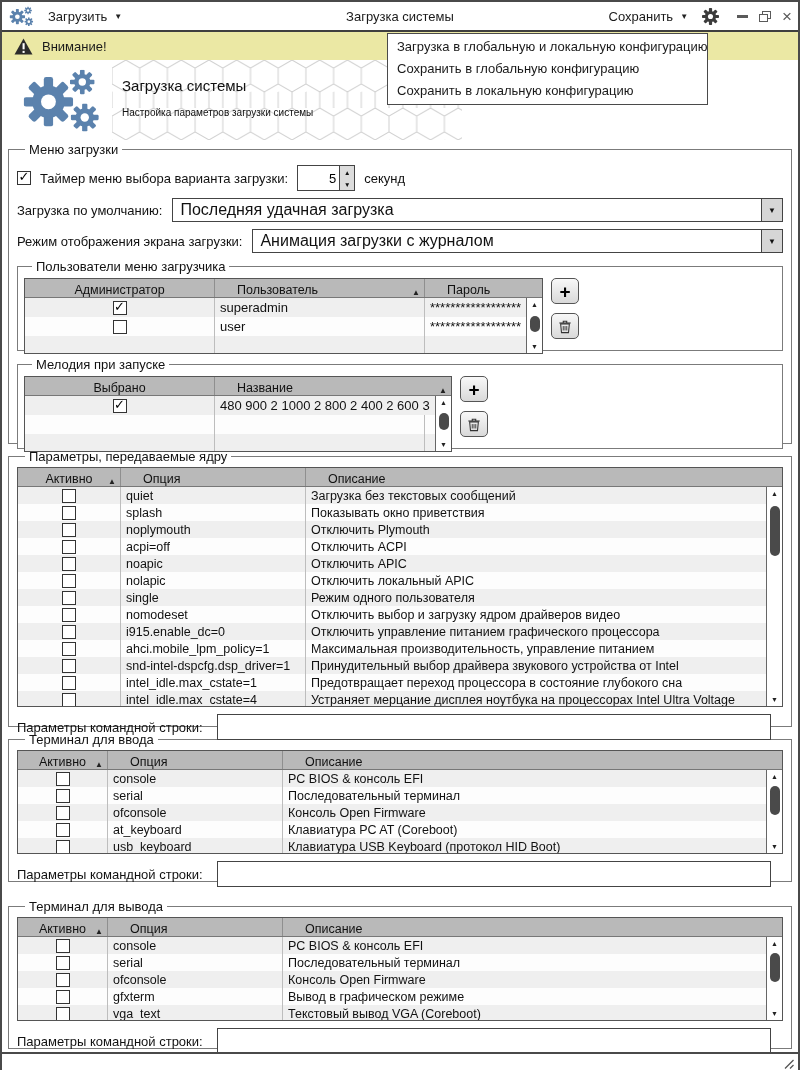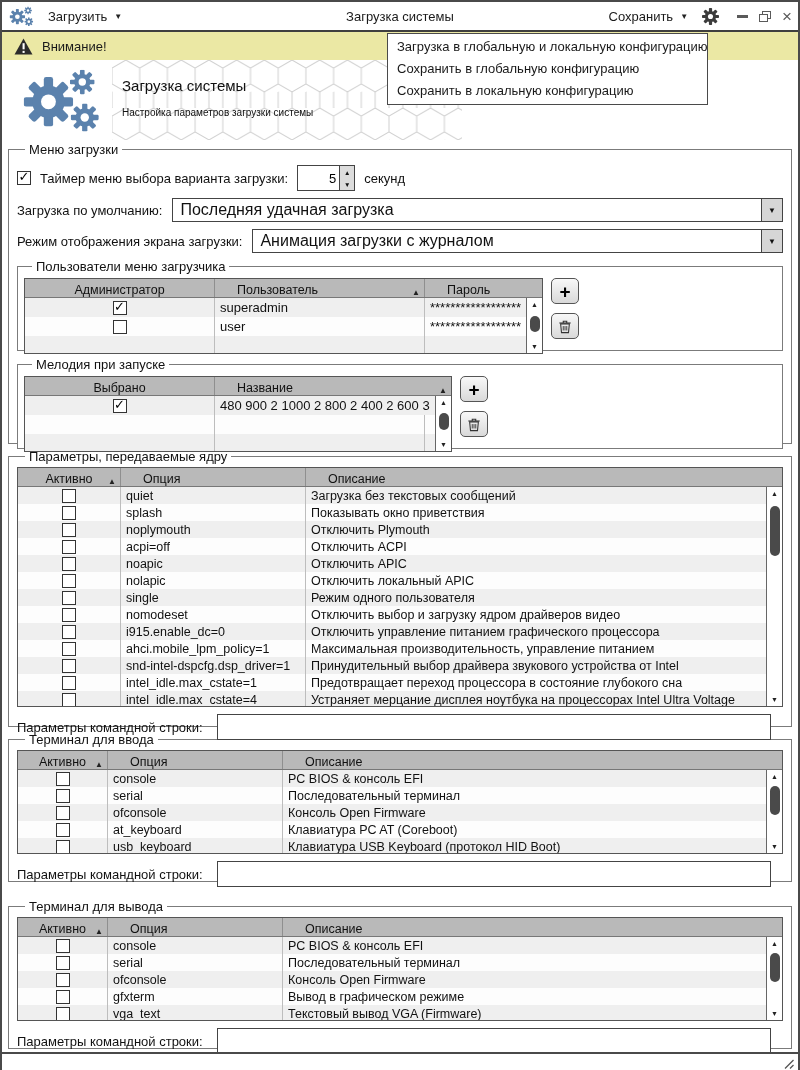--- a/index.html
+++ b/index.html
@@ -587,21 +587,21 @@
                 <div class="cb"></div>
               </div>
               <div class="td c1">gfxterm</div>
               <div class="td c2">Вывод в графическом режиме</div>
             </div>
             <div class="tr">
               <div class="td c0">
                 <div class="cb"></div>
               </div>
               <div class="td c1">vga_text</div>
-              <div class="td c2">Текстовый вывод VGA (Firmware)</div>
+              <div class="td c2">Текстовый вывод VGA (Coreboot)</div>
             </div>
           </div>
           <div class="vscroll">
             <div class="sb-btn up"></div>
             <div class="sb-track">
               <div class="sb-thumb" style="top: 6%; height: 50%;"></div>
             </div>
             <div class="sb-btn down"></div>
           </div>
         </div>

